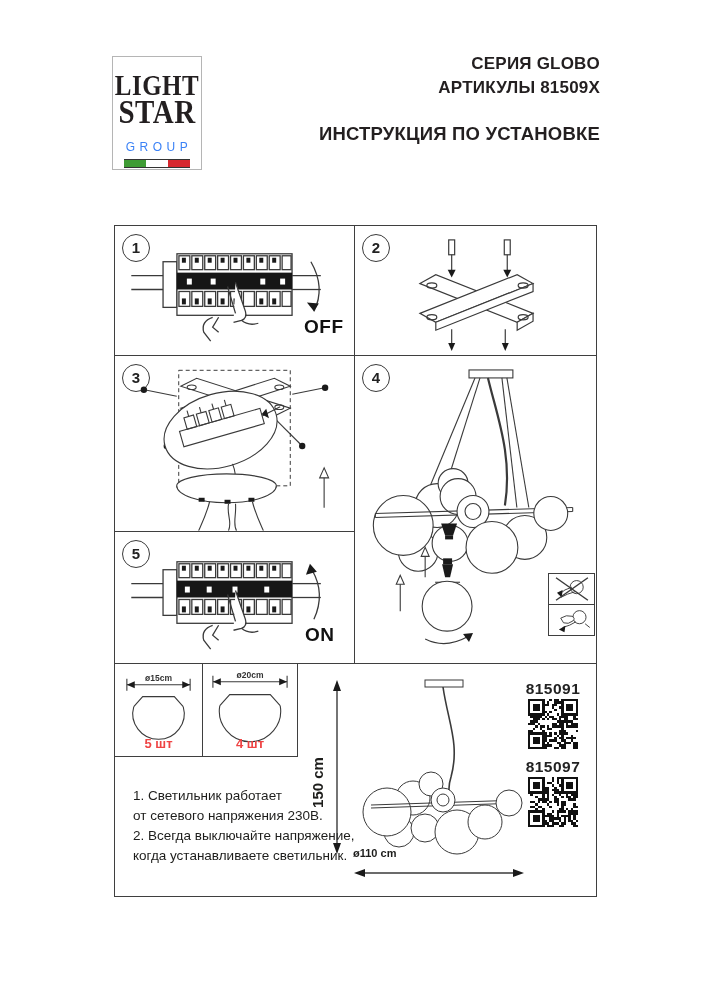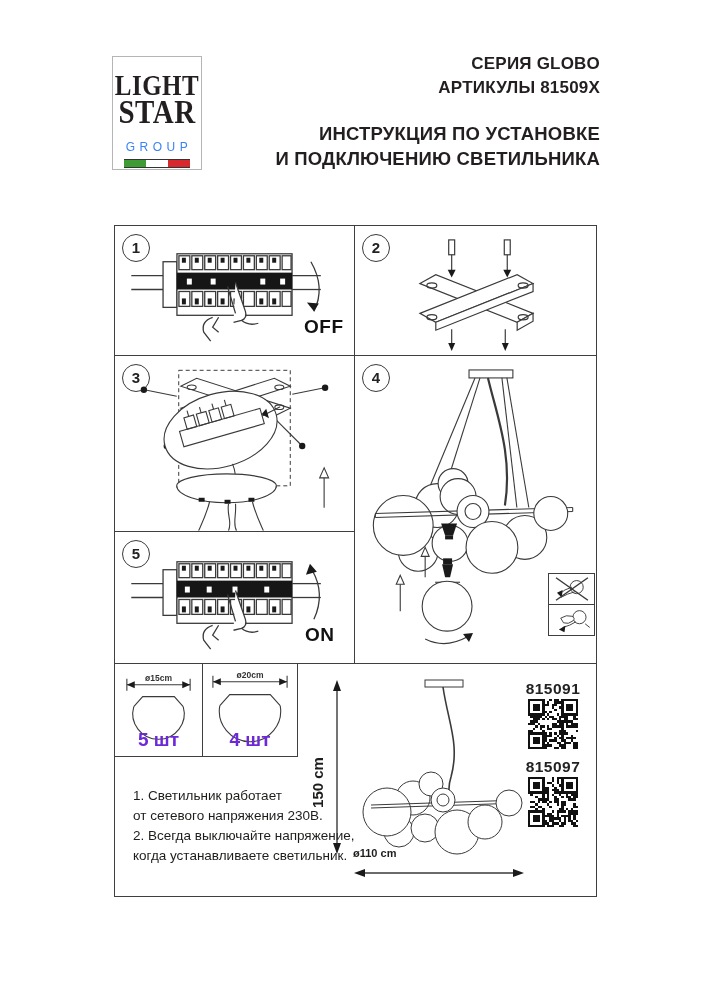--- a/index.html
+++ b/index.html
@@ -44,21 +44,21 @@
   .warnbox{position:absolute;left:193px;width:47px;height:32px;border:1px solid #3f3f3f;
            box-sizing:border-box;background:#fff;}
   #warn1{top:217px;}
   #warn2{top:248px;}
   
   .partbox{position:absolute;top:0;box-sizing:border-box;border-right:1.4px solid #3f3f3f;
            border-bottom:1.4px solid #3f3f3f;background:#fff;}
   #partbox1{left:0;width:88px;height:93px;}
   #partbox2{left:88px;width:95px;height:93px;}
   .part-count{position:absolute;bottom:5px;width:100%;text-align:center;
-              font-size:19px;font-weight:bold;color:#6d28d9;}
+              font-size:13px;font-weight:bold;color:#ef4444;}
   .dim-label-sm{position:absolute;top:9px;width:100%;text-align:center;font-size:8.5px;
                 color:#333;}
   .dim-label-sm span{background:#fff;padding:0 2px;font-weight:bold;}
   #notes{left:18px;top:122px;font-size:13.5px;line-height:20px;color:#1d1d1b;}
   #dim150{left:196px;top:14px;width:30px;height:178px;}
   #dim150-label{left:-24px;top:96px;transform:rotate(-90deg);transform-origin:center;
                 font-size:15px;font-weight:bold;white-space:nowrap;position:absolute;width:60px;text-align:center;}
   #chandelier2{left:232px;top:8px;width:192px;height:198px;}
   #dim110{left:238px;top:200px;width:172px;height:18px;}
   #dim110-label{left:238px;top:183px;width:172px;text-align:left;font-size:11px;
@@ -82,21 +82,20 @@
     <div style="background:#ffffff"></div>
     <div style="background:#d7282f"></div>
   </div>
 </div>
 
 <div class="abs" id="header-text">
   <div class="hdr-sm">СЕРИЯ GLOBO</div>
   <div class="hdr-sm">АРТИКУЛЫ 81509X</div>
   <div id="header-gap"></div>
   <div class="hdr-lg">ИНСТРУКЦИЯ ПО УСТАНОВКЕ</div>
-  <div class="hdr-lg">И ПОДКЛЮЧЕНИЮ СВЕТИЛЬНИКА</div>
 </div>
 
 <div class="abs" id="main">
 
   <div class="panel" id="panel1">
     <div class="stepnum">1</div>
     <svg class="drawing" viewBox="0 0 240 130">
       <g stroke="#3a3a3a" fill="none" stroke-width="1.3">
         <line x1="16" y1="50" x2="50" y2="50"></line>
           <line x1="16" y1="64" x2="50" y2="64"></line>

